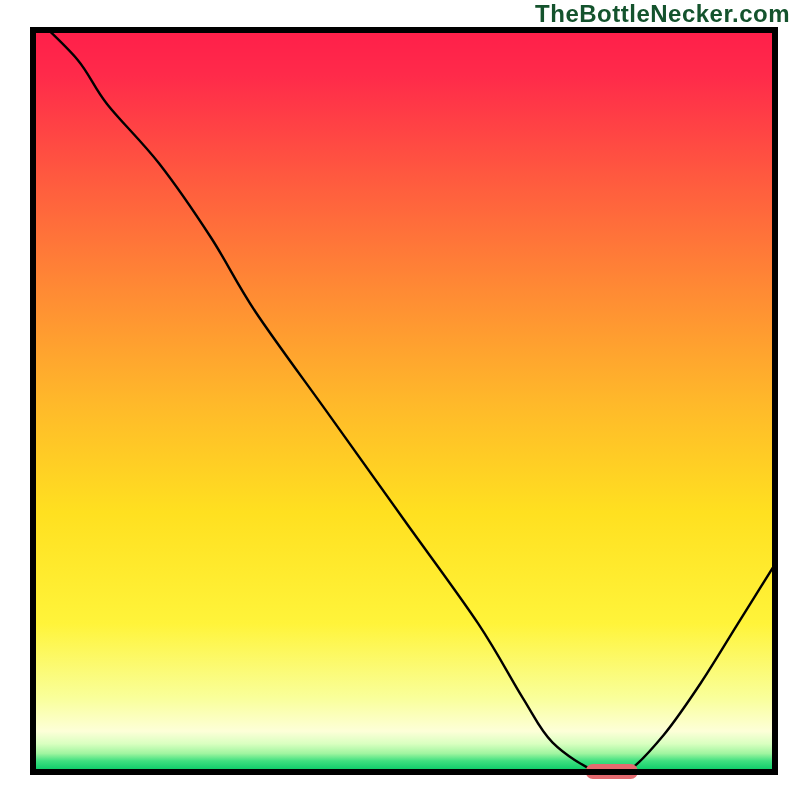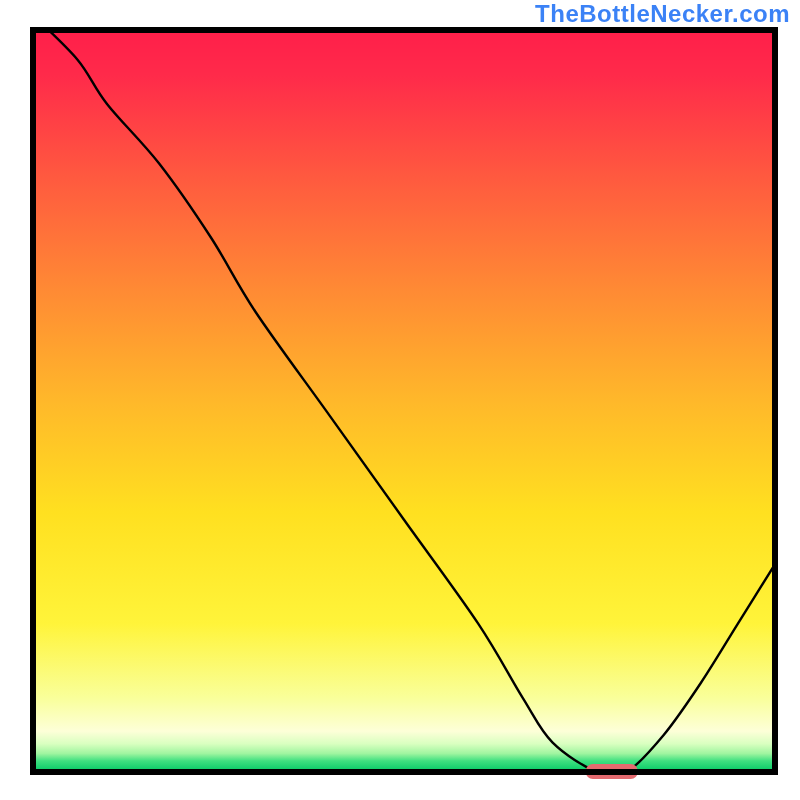--- a/index.html
+++ b/index.html
@@ -14,21 +14,21 @@
     position: relative;
     width: 800px;
     height: 800px;
   }
   .attrib {
     position: absolute;
     top: 0;
     right: 10px;
     font-size: 24px;
     font-weight: 600;
-    color: #3b82f6;
+    color: #14532d;
     letter-spacing: 0.5px;
   }
   svg {
     position: absolute;
     top: 0;
     left: 0;
   }
 </style>
 </head>
 <body>

